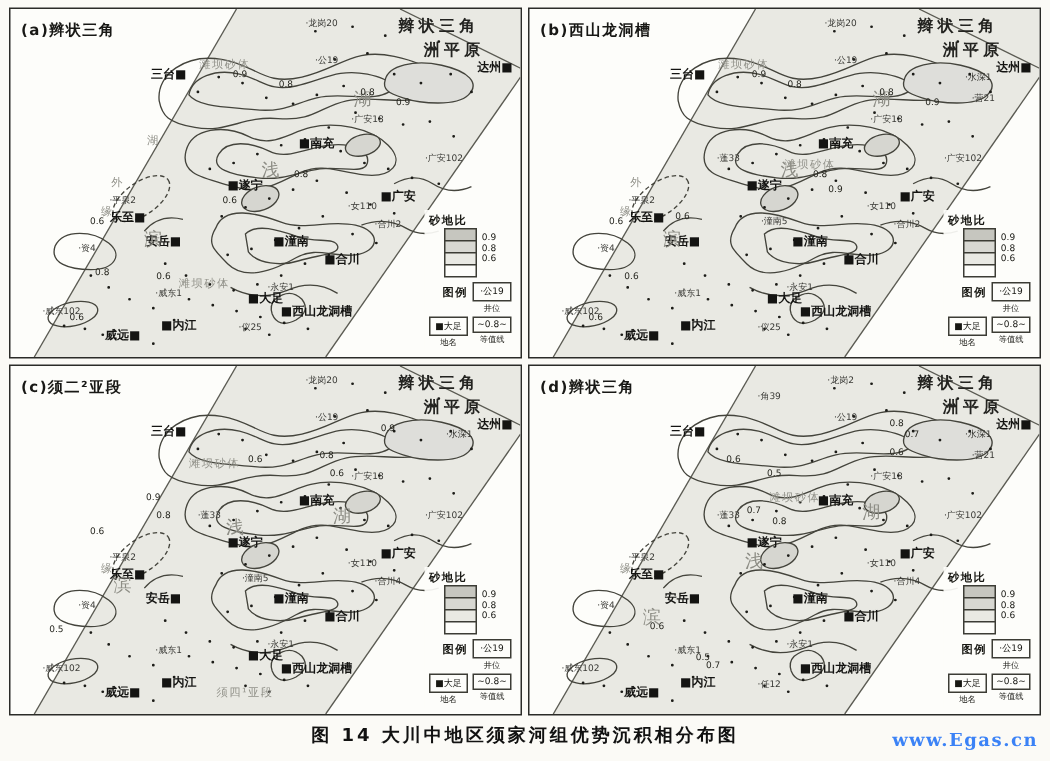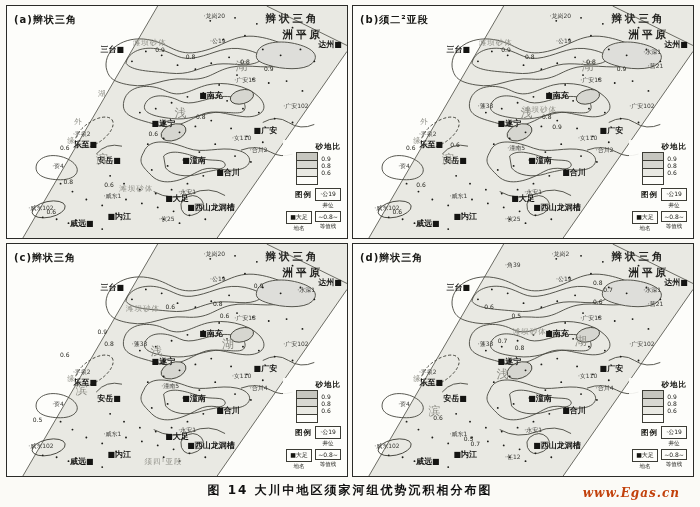--- a/index.html
+++ b/index.html
@@ -10,35 +10,35 @@
   .panel-title{position:absolute;left:7px;top:7px;font-size:10px;font-weight:bold;color:#181815;letter-spacing:1px;z-index:5;}
   .labels{position:absolute;inset:0;z-index:4;}
   .labels span{position:absolute;transform:translate(-50%,-50%);white-space:nowrap;line-height:1;}
   .city{font-size:8px;font-weight:bold;color:#141412;}
   .well{font-size:6px;color:#3a3a36;}
   .facies{font-size:7.5px;color:#92928a;letter-spacing:1px;}
   .facies.big{font-size:12px;letter-spacing:0;color:#8d8d85;}
   .facies.delta{font-size:10.5px;font-weight:bold;color:#232320;letter-spacing:3px;}
   .cnum{font-size:6px;color:#26261f;}
   .legend{position:absolute;right:3px;bottom:4px;z-index:6;background:rgba(253,253,250,.92);padding:2px 3px;}
-  .sand-title{font-size:7.5px;font-weight:bold;color:#171712;text-align:right;margin-bottom:1px;letter-spacing:1px;}
+  .sand-title{font-size:7.5px;font-weight:bold;color:#171712;text-align:left;margin-bottom:1px;letter-spacing:1px;}
   .sand-scale{display:flex;gap:3px;justify-content:center;}
   .cells{display:flex;flex-direction:column;}
   .cell{width:20px;height:7px;border:1px solid #3c3c35;margin-top:-1px;}
   .cell.c1{background:#c6c6bf;}.cell.c2{background:#d8d8d2;}.cell.c3{background:#e9e9e3;}.cell.c4{background:#fdfdfa;}
   .vals{display:flex;flex-direction:column;padding-top:2px;}
   .vals span{font-size:6px;height:7px;line-height:7px;color:#171712;}
   .leg-rows{margin-top:3px;display:flex;flex-direction:column;gap:2px;justify-content:space-between;}
   .leg-row{display:flex;gap:3px;align-items:flex-start;justify-content:flex-end;}
   .leg-title{font-size:7.5px;font-weight:bold;color:#171712;letter-spacing:1px;margin-top:2px;}
   .leg-cell{display:flex;flex-direction:column;align-items:center;}
   .sym-box{border:1px solid #3c3c35;font-size:6px;color:#171712;padding:1px 2px;background:#fdfdfa;min-width:20px;text-align:center;}
   .cap{font-size:5.5px;color:#171712;margin-top:1px;}
   .caption{position:absolute;left:0;top:482px;width:700px;text-align:center;font-size:12px;font-weight:bold;color:#111;letter-spacing:2px;}
-  .watermark{position:absolute;right:20px;top:486px;font-size:12px;font-style:italic;font-weight:bold;color:#c2410c;font-family:"DejaVu Serif",serif;letter-spacing:1px;}
+  .watermark{position:absolute;right:8px;top:486px;font-size:12px;font-weight:bold;color:#3b82f6;font-family:"DejaVu Serif",serif;letter-spacing:1px;}
 </style>
 </head>
 <body>
 
 <svg width="0" height="0" style="position:absolute" aria-hidden="true">
   <defs>
     <g id="basemap">
       <polygon points="152,0 343,0 343,46 212,235 16,235" fill="#e9e9e3"></polygon>
       <line x1="152" y1="0" x2="16" y2="235" stroke="#5a5a52" stroke-width="0.9"></line>
       <line x1="343" y1="46" x2="212" y2="235" stroke="#5a5a52" stroke-width="0.9"></line>
@@ -154,21 +154,21 @@
           <div class="cap">等值线</div>
         </div>
       </div>
     </div>
   </div>
 </div>
   <div class="panel">
     <svg viewBox="0 0 343 235" preserveAspectRatio="none">
         <use href="#basemap" xlink:href="#basemap"></use>
       </svg>
-    <div class="panel-title">(b)须二²亚段</div>
+    <div class="panel-title">(b)西山龙洞槽</div>
     <div class="labels">
         <span class="city" style="left: 31%; top: 19%;">三台■</span>
         <span class="city" style="left: 95%; top: 17%;">达州■</span>
         <span class="city" style="left: 60%; top: 39%;">■南充</span>
         <span class="city" style="left: 76%; top: 54%;">■广安</span>
         <span class="city" style="left: 23%; top: 60%;">乐至■</span>
         <span class="city" style="left: 46%; top: 51%;">■遂宁</span>
         <span class="city" style="left: 30%; top: 67%;">安岳■</span>
         <span class="city" style="left: 55%; top: 67%;">■潼南</span>
         <span class="city" style="left: 65%; top: 72%;">■合川</span>
@@ -246,21 +246,21 @@
           <div class="cap">等值线</div>
         </div>
       </div>
     </div>
   </div>
 </div>
   <div class="panel">
     <svg viewBox="0 0 343 235" preserveAspectRatio="none">
         <use href="#basemap" xlink:href="#basemap"></use>
       </svg>
-    <div class="panel-title">(c)辫状三角</div>
+    <div class="panel-title">(c)须二²亚段</div>
     <div class="labels">
         <span class="city" style="left: 31%; top: 19%;">三台■</span>
         <span class="city" style="left: 95%; top: 17%;">达州■</span>
         <span class="city" style="left: 60%; top: 39%;">■南充</span>
         <span class="city" style="left: 76%; top: 54%;">■广安</span>
         <span class="city" style="left: 23%; top: 60%;">乐至■</span>
         <span class="city" style="left: 46%; top: 51%;">■遂宁</span>
         <span class="city" style="left: 30%; top: 67%;">安岳■</span>
         <span class="city" style="left: 55%; top: 67%;">■潼南</span>
         <span class="city" style="left: 65%; top: 72%;">■合川</span>

